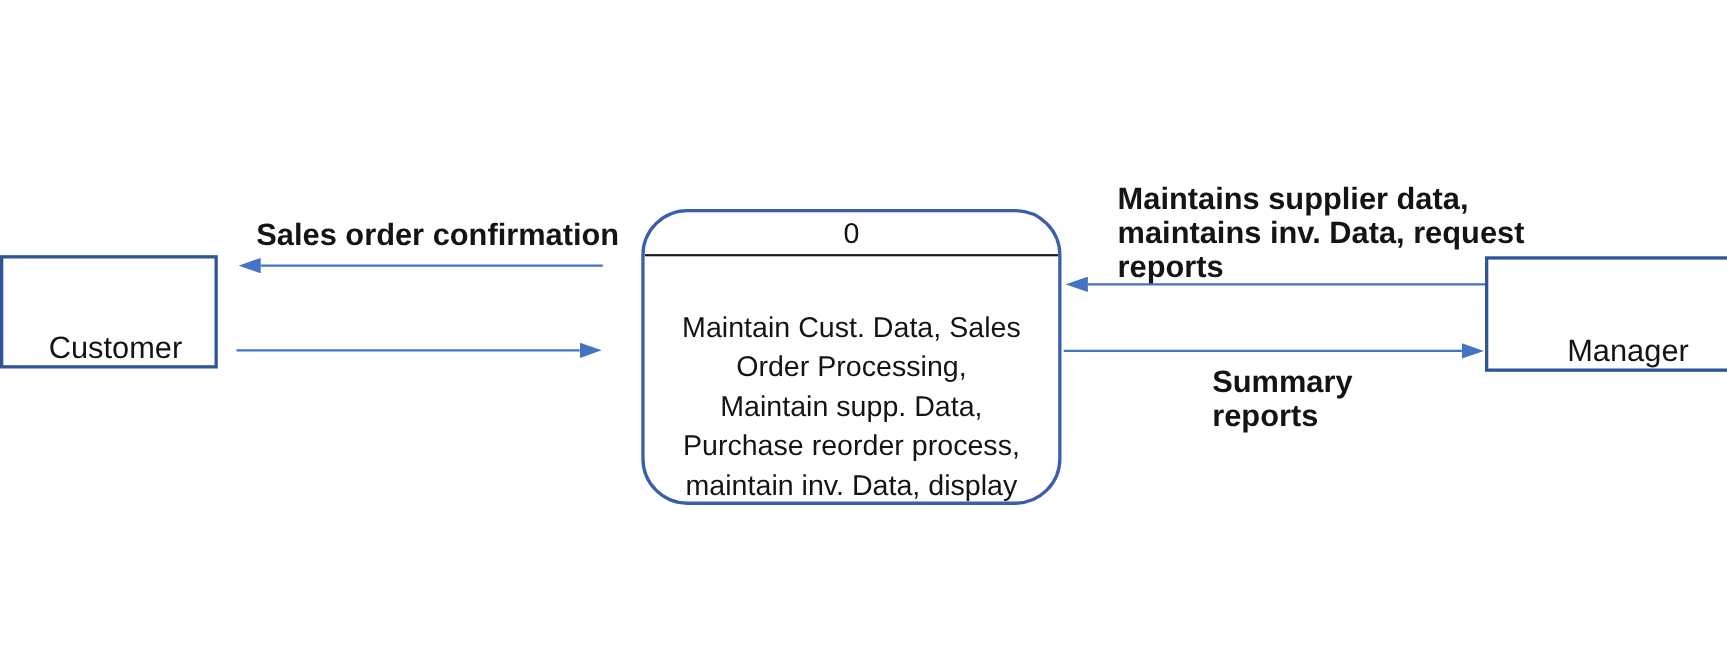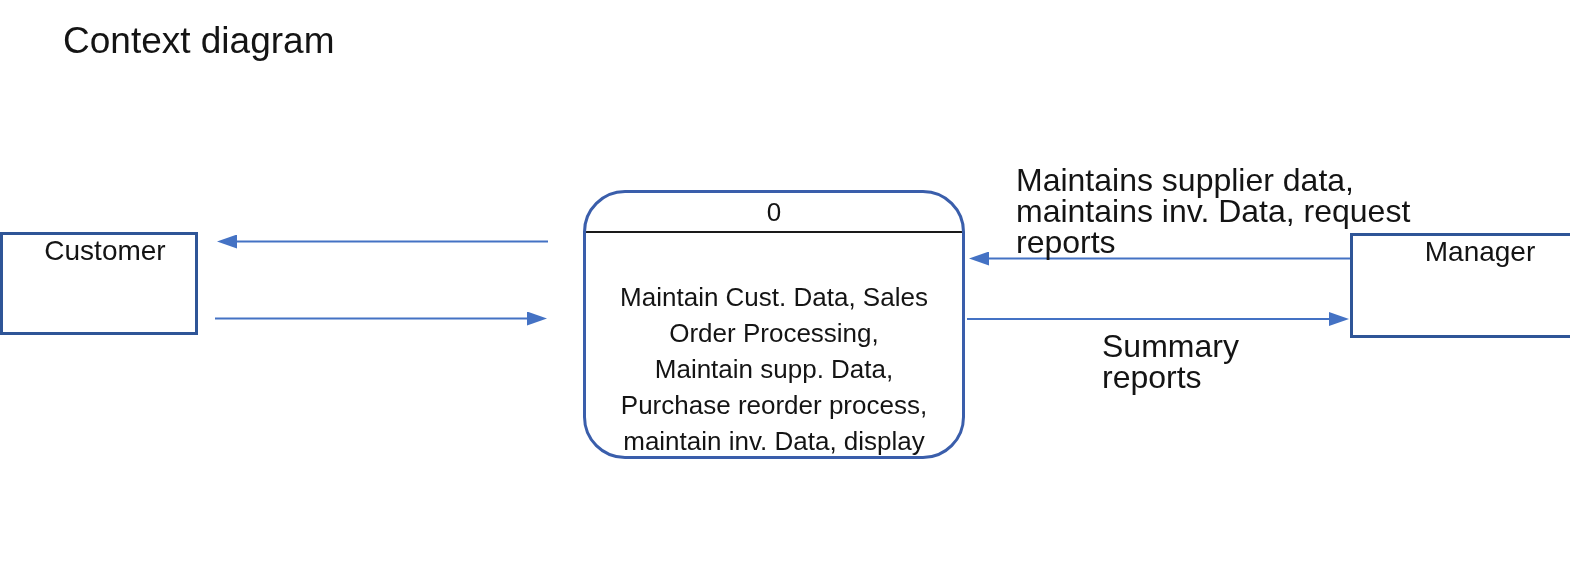--- a/index.html
+++ b/index.html
@@ -28,21 +28,21 @@
     line-height: 46px;
     color: #141414;
     white-space: nowrap;
   }
   .entity {
     position: absolute;
     box-sizing: border-box;
     border: 3px solid #2F5597;
     background: #ffffff;
     display: flex;
-    align-items: flex-start;
+    align-items: flex-end;
     justify-content: center;
     font-size: 28px;
     color: #141414;
     padding-left: 12px;
   }
   .entity.customer {
     left: 0px;
     top: 232px;
     width: 198px;
     height: 103px;
@@ -87,36 +87,36 @@
     position: absolute;
     left: 0;
     top: 0;
   }
   .flow-line {
     stroke: #4472C4;
     stroke-width: 2;
   }
   .flow-label {
     position: absolute;
-    font-size: 32px;
+    font-size: 28px;
     line-height: 31px;
     color: #141414;
     white-space: pre-line;
+    font-weight: bold;
   }
   .flow-label.sales-order-confirmation { left: 233px; top: 198px; }
   .flow-label.customer-data            { left: 275px; top: 331px; }
   .flow-label.maintains-supplier       { left: 1016px; top: 165px; }
   .flow-label.summary-reports          { left: 1102px; top: 331px; }
 </style>
 </head>
 <body>
 
 <div class="canvas">
 
-  <div class="title">Context diagram</div>
 
   <div class="entity customer">
     <span>Customer</span>
   </div>
 
   <div class="process">
     <div class="process-header">0</div>
     <div class="process-desc">Maintain Cust. Data, Sales
 Order Processing,
 Maintain supp. Data,
@@ -134,20 +134,21 @@
       <marker id="arrowhead" markerWidth="10" markerHeight="7" refX="0" refY="3.5" orient="auto">
         <path d="M0,0 L10,3.5 L0,7 Z" fill="#4472C4"></path>
       </marker>
     </defs>
     <line class="flow-line" x1="548" y1="241.5" x2="237" y2="241.5" marker-end="url(#arrowhead)"></line>
     <line class="flow-line" x1="215" y1="318.5" x2="527" y2="318.5" marker-end="url(#arrowhead)"></line>
     <line class="flow-line" x1="1350" y1="258.5" x2="989" y2="258.5" marker-end="url(#arrowhead)"></line>
     <line class="flow-line" x1="967" y1="319" x2="1329" y2="319" marker-end="url(#arrowhead)"></line>
   </svg>
 
+  <div class="flow-label sales-order-confirmation">Sales order confirmation</div>
 
 
   <div class="flow-label maintains-supplier">Maintains supplier data,
 maintains inv. Data, request
 reports</div>
 
   <div class="flow-label summary-reports">Summary
 reports</div>
 
 </div>

